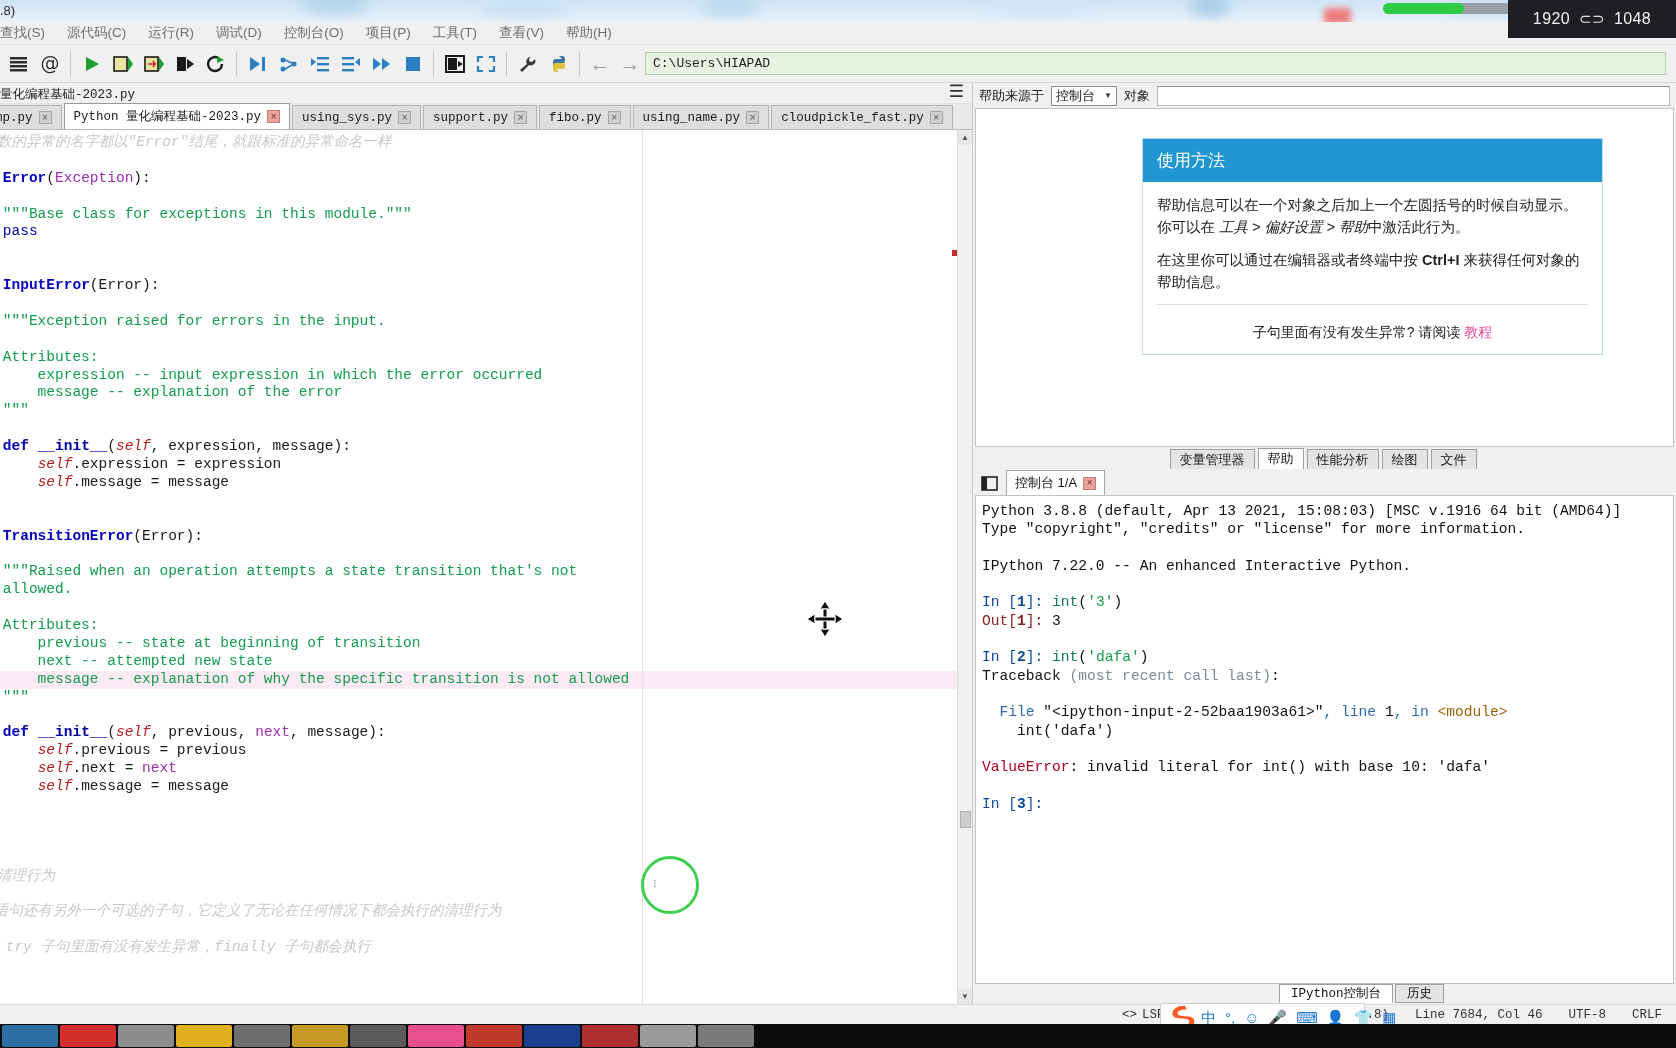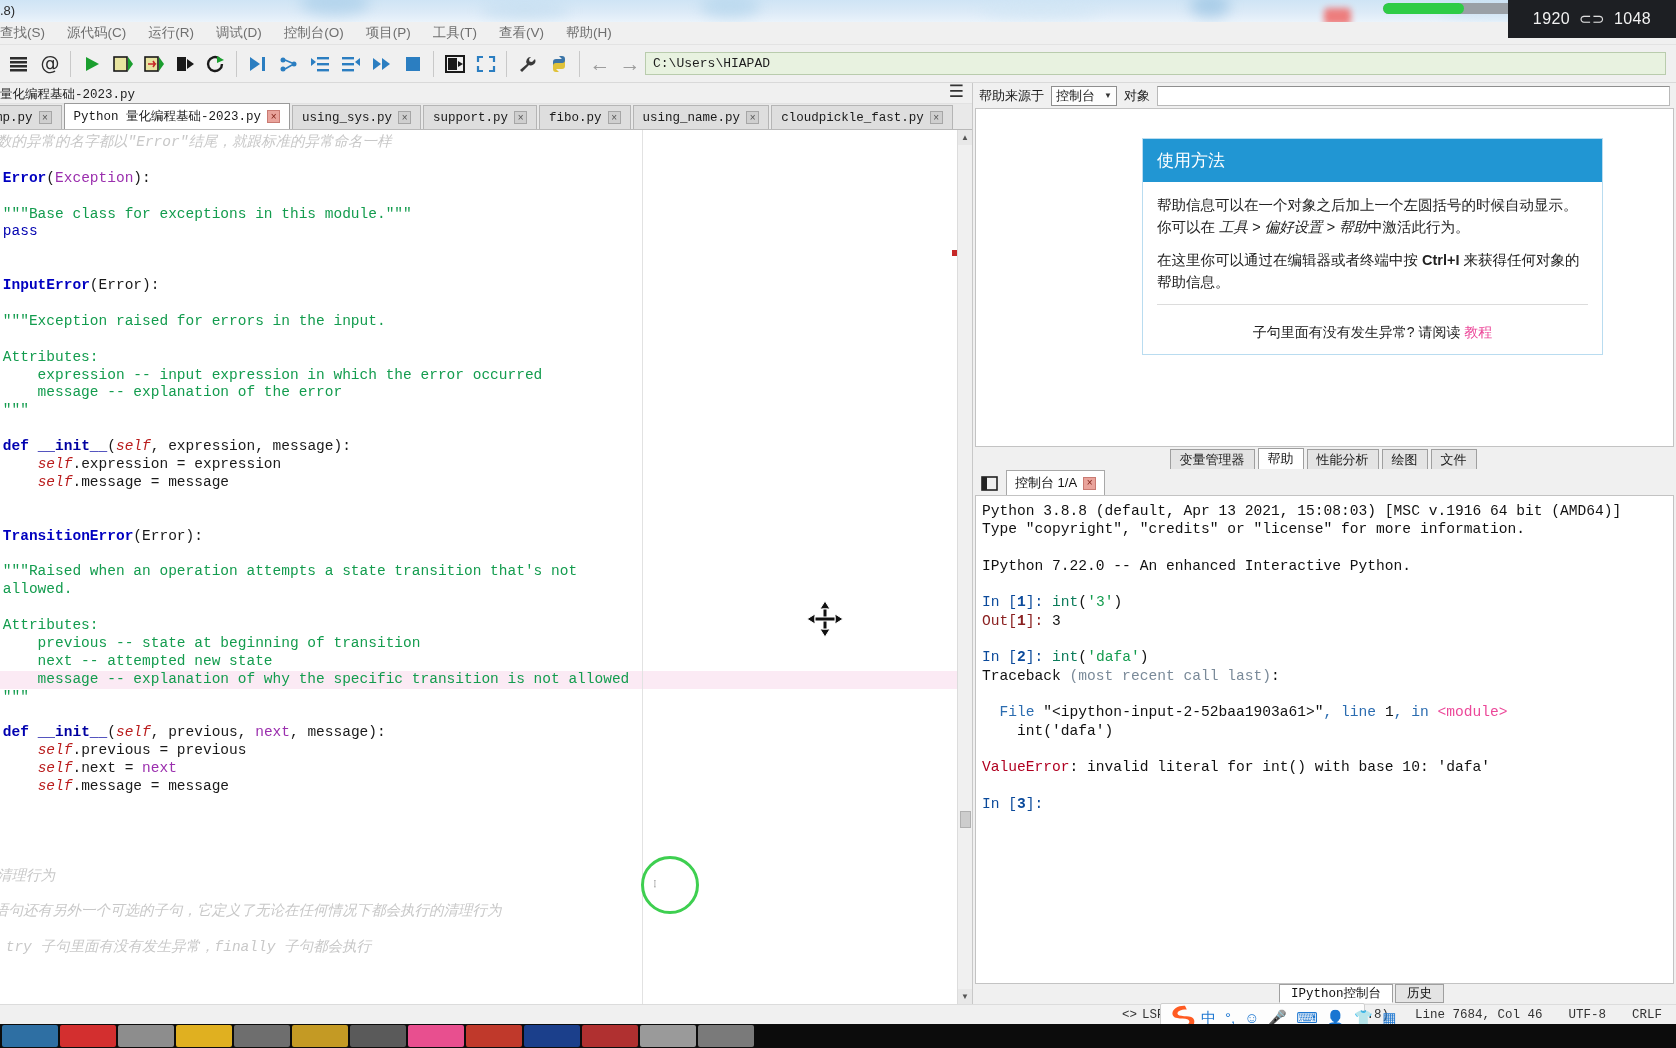--- a/index.html
+++ b/index.html
@@ -220,21 +220,21 @@
   }
   .t-in{color:#0b4a9b;font-weight:normal;}
   .t-num{color:#0b4a9b;font-weight:bold;}
   .t-out{color:#8a2020;}
   .t-outnum{color:#8a2020;font-weight:bold;}
   .t-fn{color:#0b7b5a;}
   .t-str{color:#139c4e;}
   .t-err{color:#b00020;}
   .t-grey{color:#7a8a99;}
   .t-file{color:#2b6cb0;}
-  .t-mod{color:#ec4899;}
+  .t-mod{color:#a16207;}
 
   
   #con-bottom-tabs{
     height:20px;display:flex;align-items:flex-start;justify-content:flex-end;
     padding-right:230px;flex:none;background:#f0f0f0;
   }
   .cbtab{
     height:19px;padding:0 11px;font-family:"Liberation Mono",monospace;font-size:12.5px;
     background:#e4e4e4;border:1px solid #9f9f9f;display:flex;align-items:center;
     margin-right:2px;color:#111;

